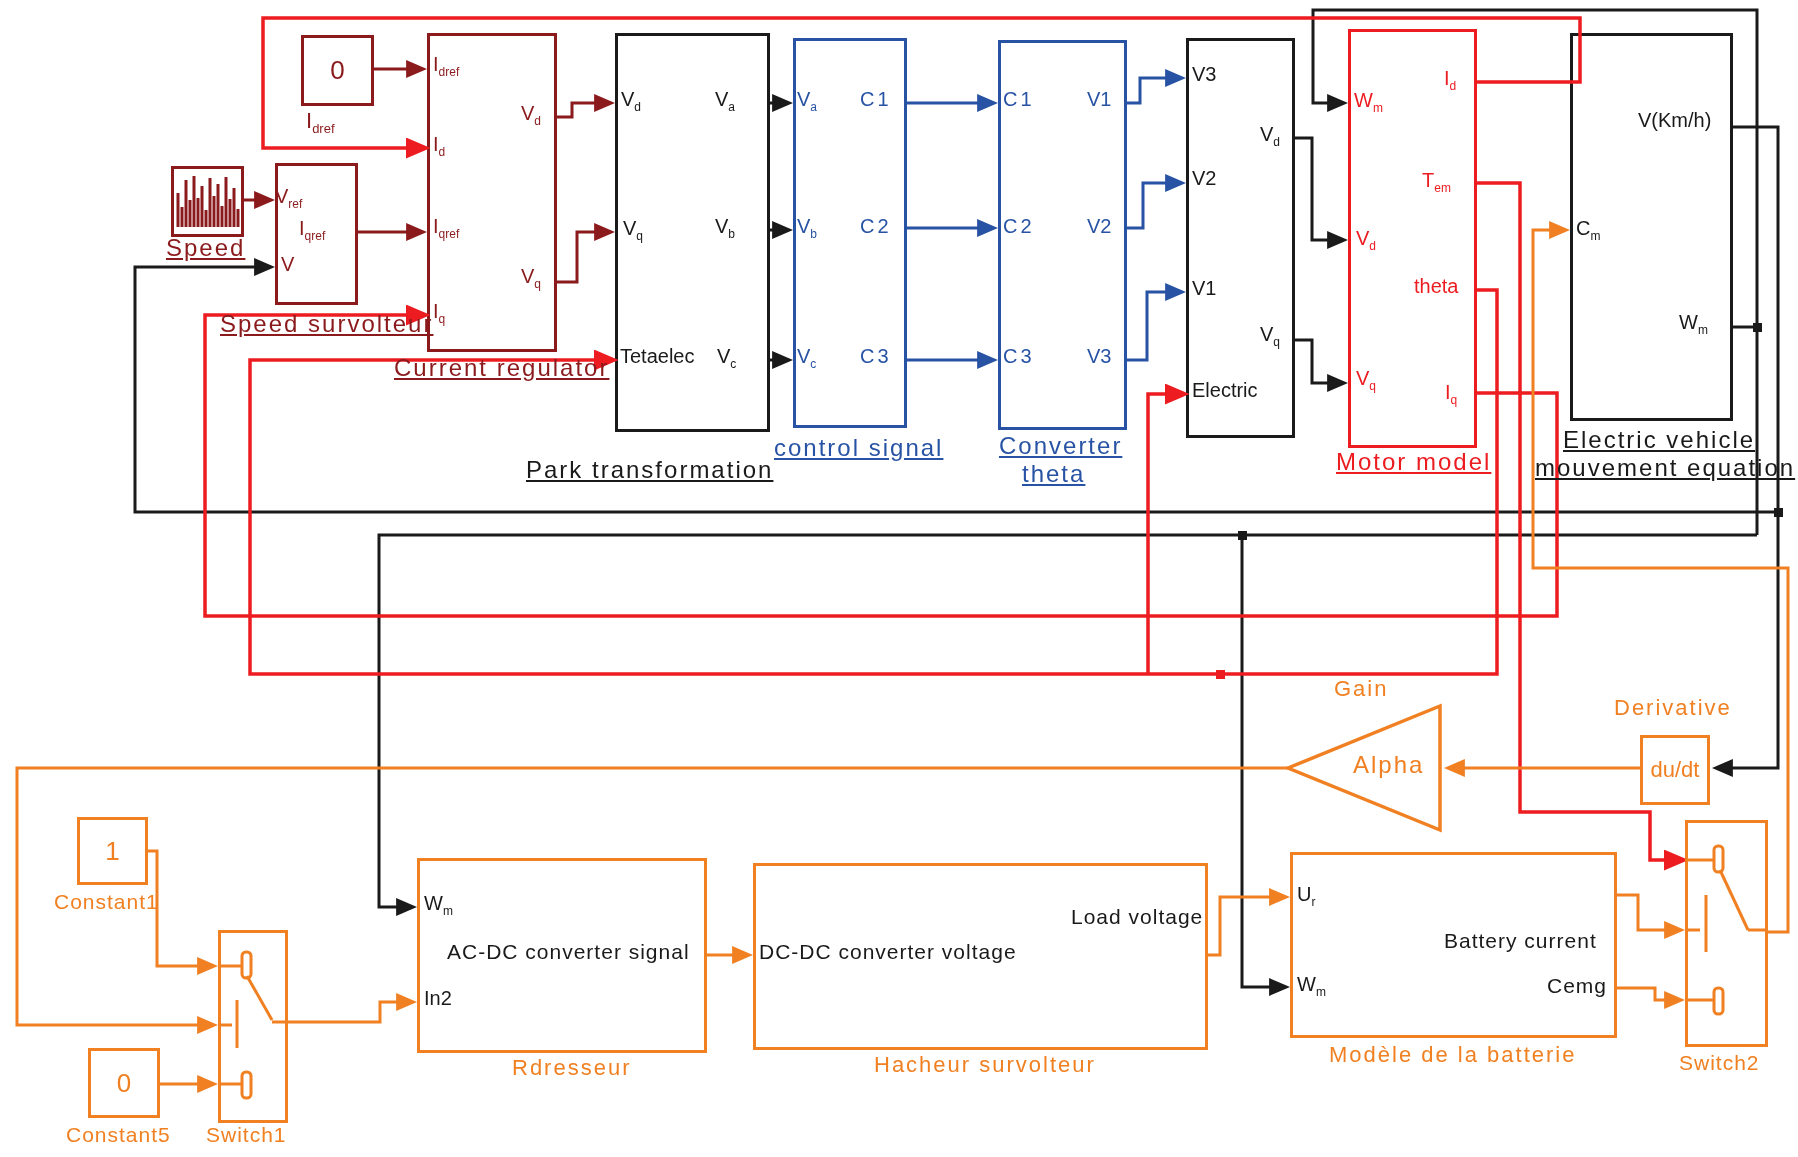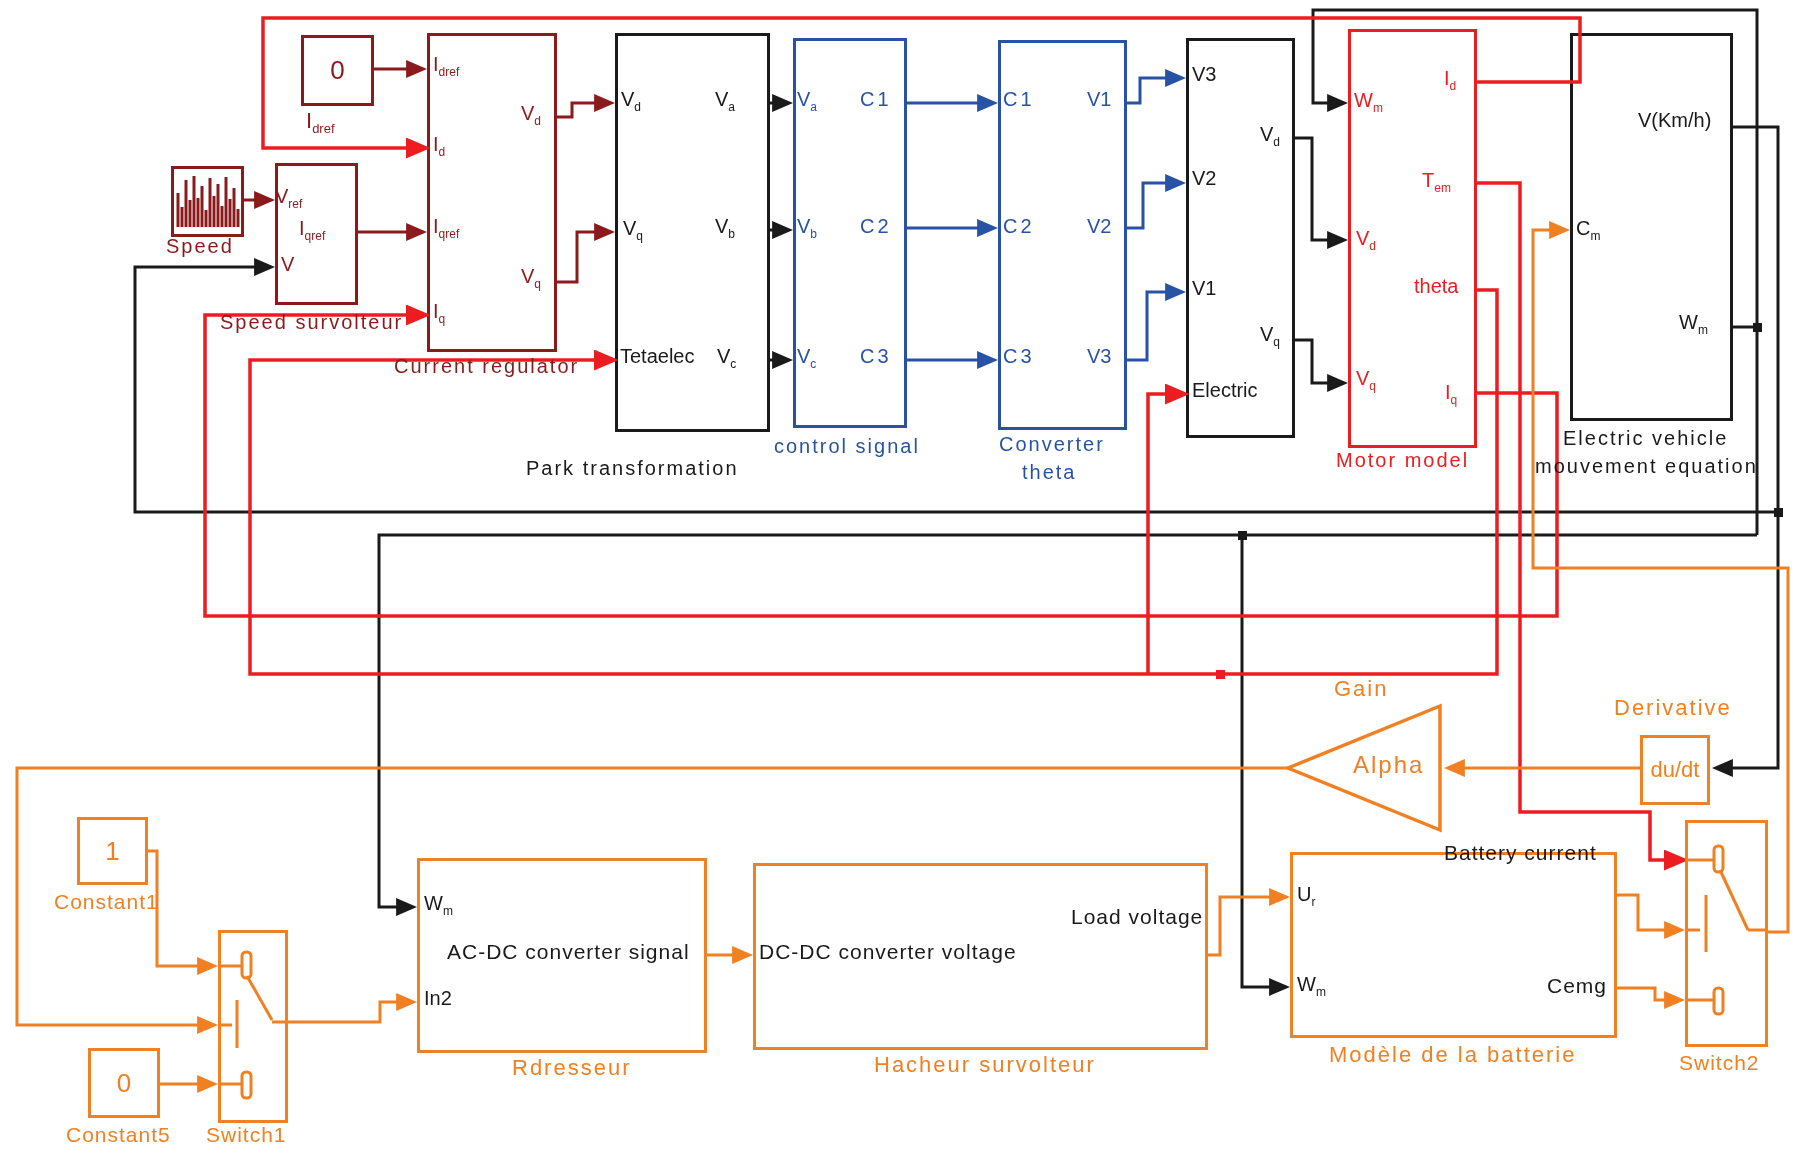--- a/index.html
+++ b/index.html
@@ -4,21 +4,21 @@
 <style>
   html,body{margin:0;padding:0;background:#ffffff;}
   #canvas{position:relative;width:1798px;height:1157px;background:#ffffff;overflow:hidden;
           font-family:"Liberation Sans",sans-serif;}
   .blk{position:absolute;border:3px solid #000;background:transparent;box-sizing:border-box;}
   .b-m{border-color:#8b1a1c;} .b-r{border-color:#ec1c21;} .b-b{border-color:#2853a4;}
   .b-o{border-color:#f08021;} .b-k{border-color:#1a1a1a;}
   .lbl{position:absolute;white-space:nowrap;line-height:1;}
   .c-m{color:#8b1a1c;} .c-r{color:#ec1c21;} .c-b{color:#2853a4;} .c-o{color:#f08021;} .c-k{color:#1a1a1a;}
   .pl{font-size:20px;} .pl sub{font-size:12px;letter-spacing:0;}
-  .cap{font-size:20px;letter-spacing:2px;} .cap22{font-size:22px;letter-spacing:2px;}
+  .cap{font-size:24px;letter-spacing:2px;text-decoration:underline;} .cap22{font-size:22px;letter-spacing:2px;}
   .cap21{font-size:21px;letter-spacing:1px;}
   .inner{font-size:21px;letter-spacing:1px;}
   .cval{position:absolute;display:flex;align-items:center;justify-content:center;font-size:26px;}
   #wires{position:absolute;left:0;top:0;z-index:5;pointer-events:none;}
   .lbl{z-index:10;}
   .blk{z-index:2;}
 </style>
 </head>
 <body>
 
@@ -231,16 +231,16 @@
 
   <div class="lbl pl c-k" style="left:424px;top:893px"><span>W</span><sub>m</sub></div>
   <div class="lbl inner c-k" style="left:447px;top:941px">AC-DC converter signal</div>
   <div class="lbl pl c-k" style="left:424px;top:988px"><span>In2</span></div>
 
   <div class="lbl inner c-k" style="left:759px;top:941px">DC-DC converter voltage</div>
   <div class="lbl inner c-k" style="left:1071px;top:906px">Load voltage</div>
 
   <div class="lbl pl c-k" style="left:1297px;top:884px"><span>U</span><sub>r</sub></div>
   <div class="lbl pl c-k" style="left:1297px;top:974px"><span>W</span><sub>m</sub></div>
-  <div class="lbl inner c-k" style="left:1444px;top:842px">Battery current</div>
+  <div class="lbl inner c-k" style="left:1444px;top:930px">Battery current</div>
   <div class="lbl inner c-k" style="left:1547px;top:975px">Cemg</div>
 
 </div>
 
 </body></html>

